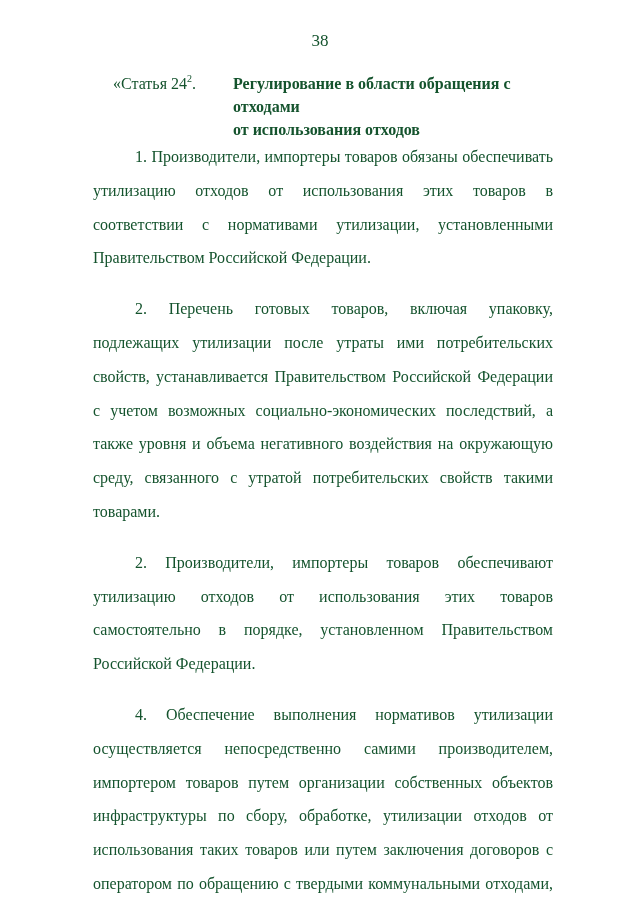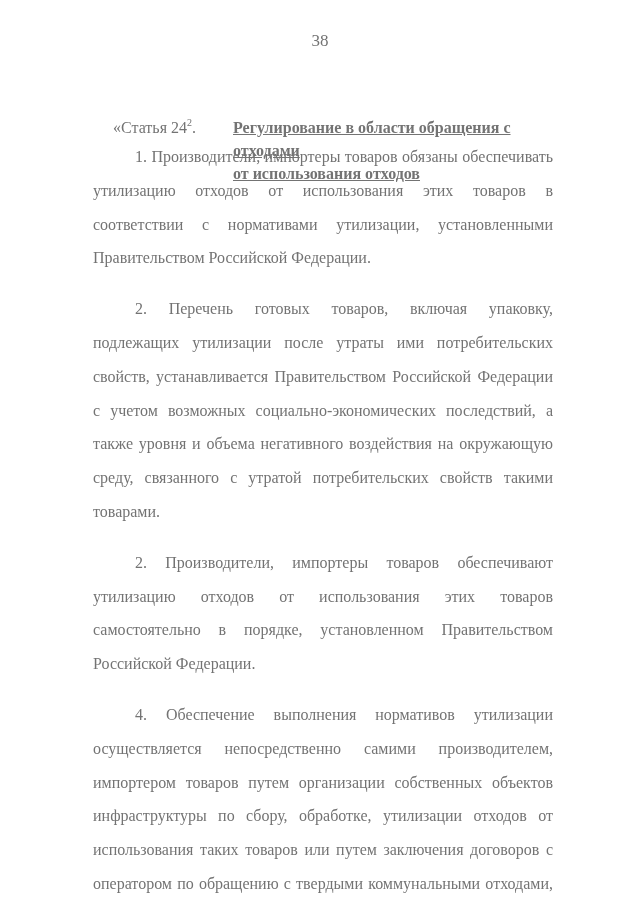--- a/index.html
+++ b/index.html
@@ -11,60 +11,58 @@
     width: 640px;
     height: 905px;
     overflow: hidden;
   }
   .page {
     position: relative;
     width: 640px;
     height: 905px;
     background: #ffffff;
     font-family: "Liberation Serif", "DejaVu Serif", serif;
-    color: #737373;
+    color: #14532d;
   }
   .page-number {
     position: absolute;
     top: 31px;
     left: 0;
     width: 100%;
     text-align: center;
     font-size: 17px;
   }
   .article-heading {
     position: absolute;
     top: 72px;
     left: 113px;
     right: 66px;
     display: flex;
     align-items: flex-start;
     font-size: 16px;
     line-height: 23px;
-    margin-top: 44px;
   }
   .article-label {
     flex: 0 0 120px;
     width: 120px;
     white-space: nowrap;
     font-weight: 400;
   }
   .article-label sup {
     font-size: 10px;
     line-height: 0;
     position: relative;
     top: -1px;
   }
   .article-title {
     flex: 1;
     font-weight: 700;
   }
   .title-line {
     display: block;
-    text-decoration: underline;
   }
   .content {
     position: absolute;
     top: 123px;
     left: 76px;
     width: 494px;
   }
   .para {
     margin: 17px;
     font-size: 16px;

